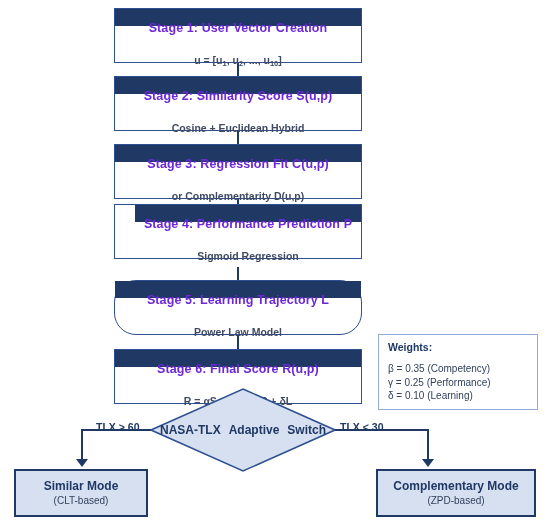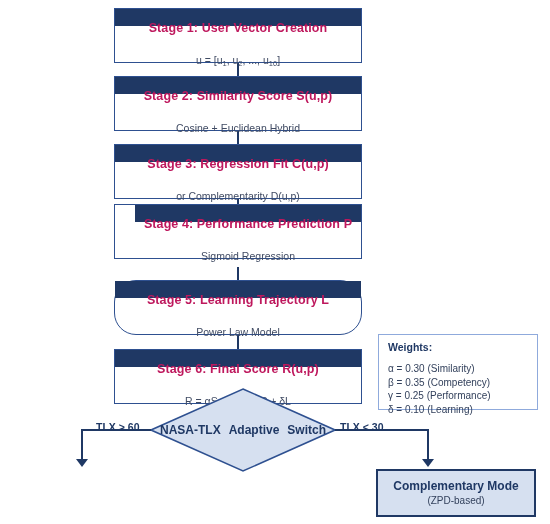--- a/index.html
+++ b/index.html
@@ -56,29 +56,30 @@
   .stage-body {
     height: 36px;
     display: flex;
     flex-direction: column;
     align-items: center;
     justify-content: center;
   }
   .stage-title {
     font-size: 12.5px;
     font-weight: bold;
-    color: #be185d;
+    color: #6d28d9;
     line-height: 1.15;
     letter-spacing: .1px;
   }
   .stage-sub {
     font-size: 10.5px;
     color: #404b63;
     line-height: 1.2;
     margin-top: 19px;
+    font-weight: bold;
   }
   .stage-sub sub {
     font-size: 7.5px;
     vertical-align: baseline;
     position: relative;
     bottom: -2px;
   }
 
   
   #weights-box {
@@ -227,21 +228,20 @@
     <div class="stage-body">
       <div class="stage-title">Stage 6: Final Score R(u,p)</div>
       <div class="stage-sub">R = αS + βC + γP + δL</div>
     </div>
   </div>
 
   <div class="arrowhead" style="left:231px; top:405px;"></div>
 
   <div id="weights-box">
     <div class="wt-title">Weights:</div>
-    <div class="wt-row">α = 0.30 (Similarity)</div>
     <div class="wt-row">β = 0.35 (Competency)</div>
     <div class="wt-row">γ = 0.25 (Performance)</div>
     <div class="wt-row">δ = 0.10 (Learning)</div>
   </div>
 
   <div id="decision-diamond">
     <svg width="186" height="84" viewBox="0 0 186 84" xmlns="http://www.w3.org/2000/svg">
       <polygon points="93,1 185,42 93,83 1,42" fill="#D6E0F0" stroke="#2E5090" stroke-width="1.5"></polygon>
     </svg>
   </div>
@@ -254,19 +254,23 @@
   <div class="branch-label" style="left:96px; top:421px;">TLX &gt; 60</div>
   <div class="conn conn-h" style="left:81px; top:429px; width:70px;"></div>
   <div class="conn conn-v" style="left:81px; top:429px; height:31px;"></div>
   <div class="arrowhead" style="left:76px; top:459px;"></div>
 
   <div class="branch-label" style="left:340px; top:421px;">TLX &lt; 30</div>
   <div class="conn conn-h" style="left:335px; top:429px; width:94px;"></div>
   <div class="conn conn-v" style="left:427px; top:429px; height:31px;"></div>
   <div class="arrowhead" style="left:422px; top:459px;"></div>
 
+  <div class="outcome-box" id="outcome-similar">
+    <div class="outcome-title">Similar Mode</div>
+    <div class="outcome-sub">(CLT-based)</div>
+  </div>
 
   <div class="outcome-box" id="outcome-complementary">
     <div class="outcome-title">Complementary Mode</div>
     <div class="outcome-sub">(ZPD-based)</div>
   </div>
 
 </div>
 
 </body></html>

